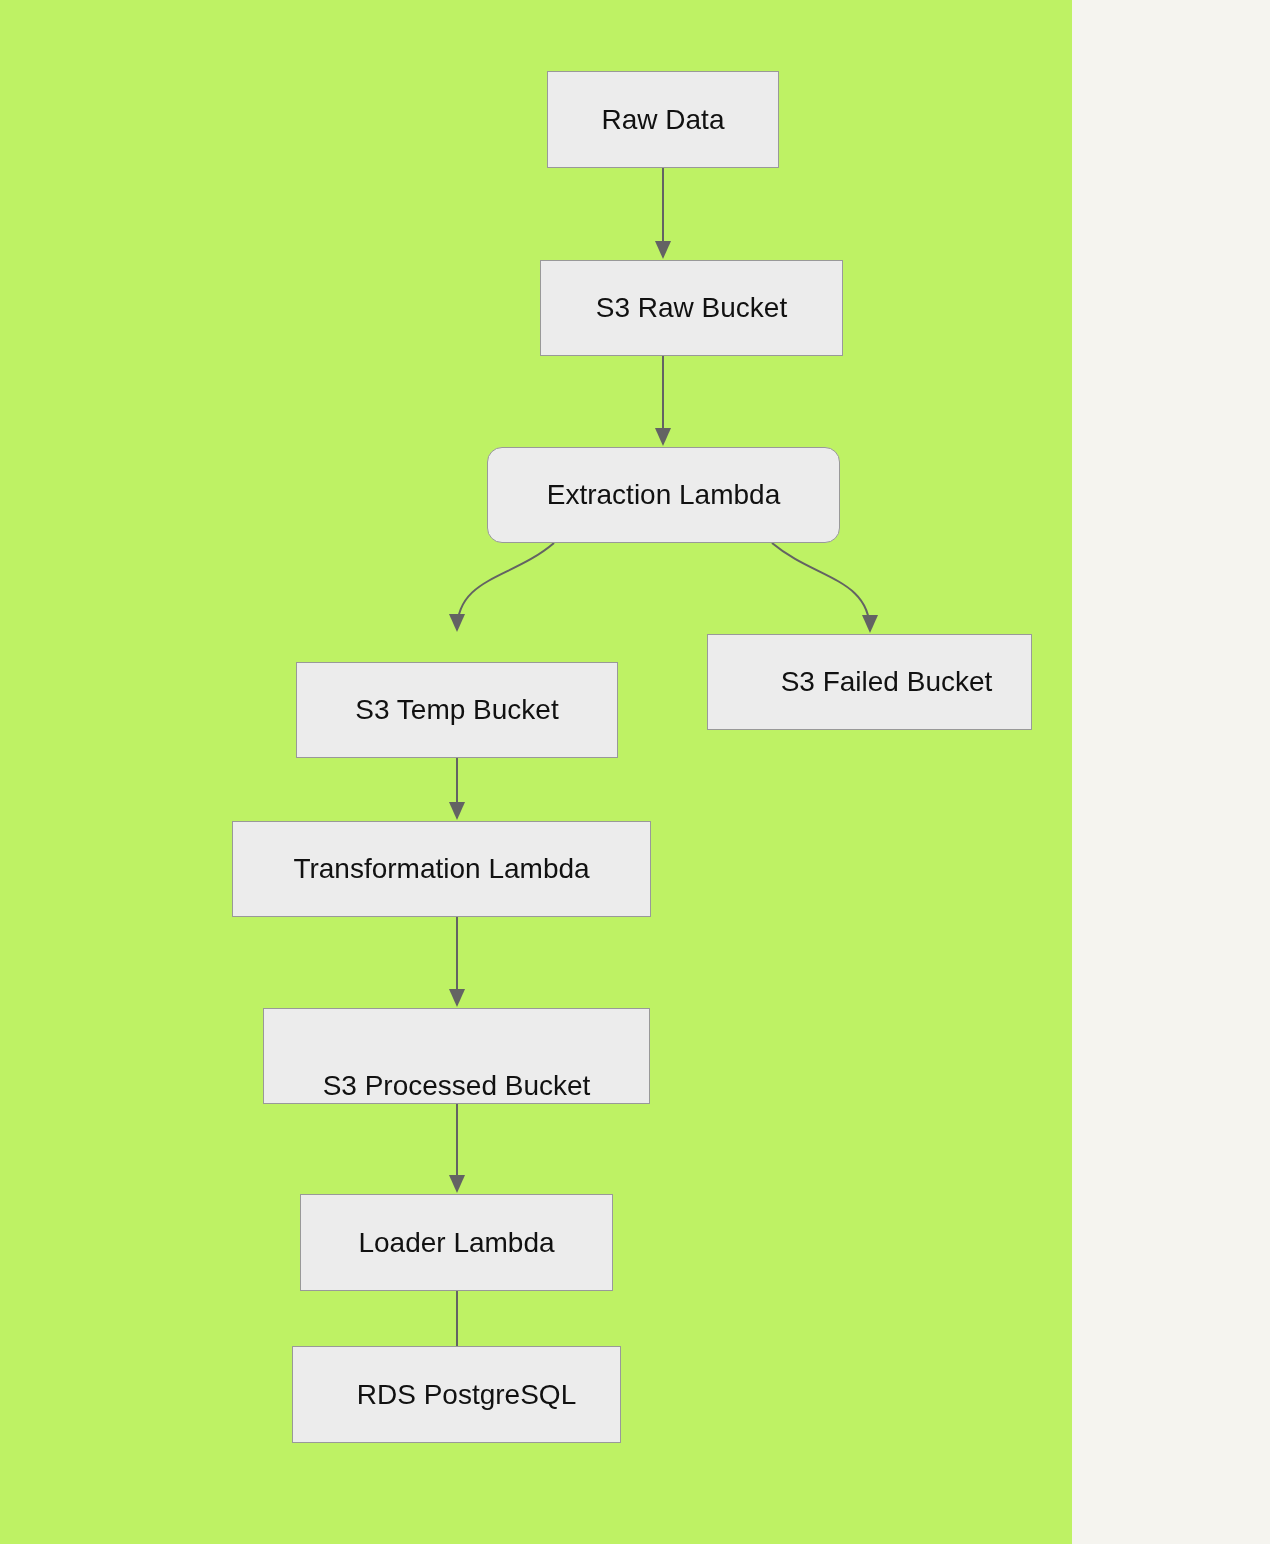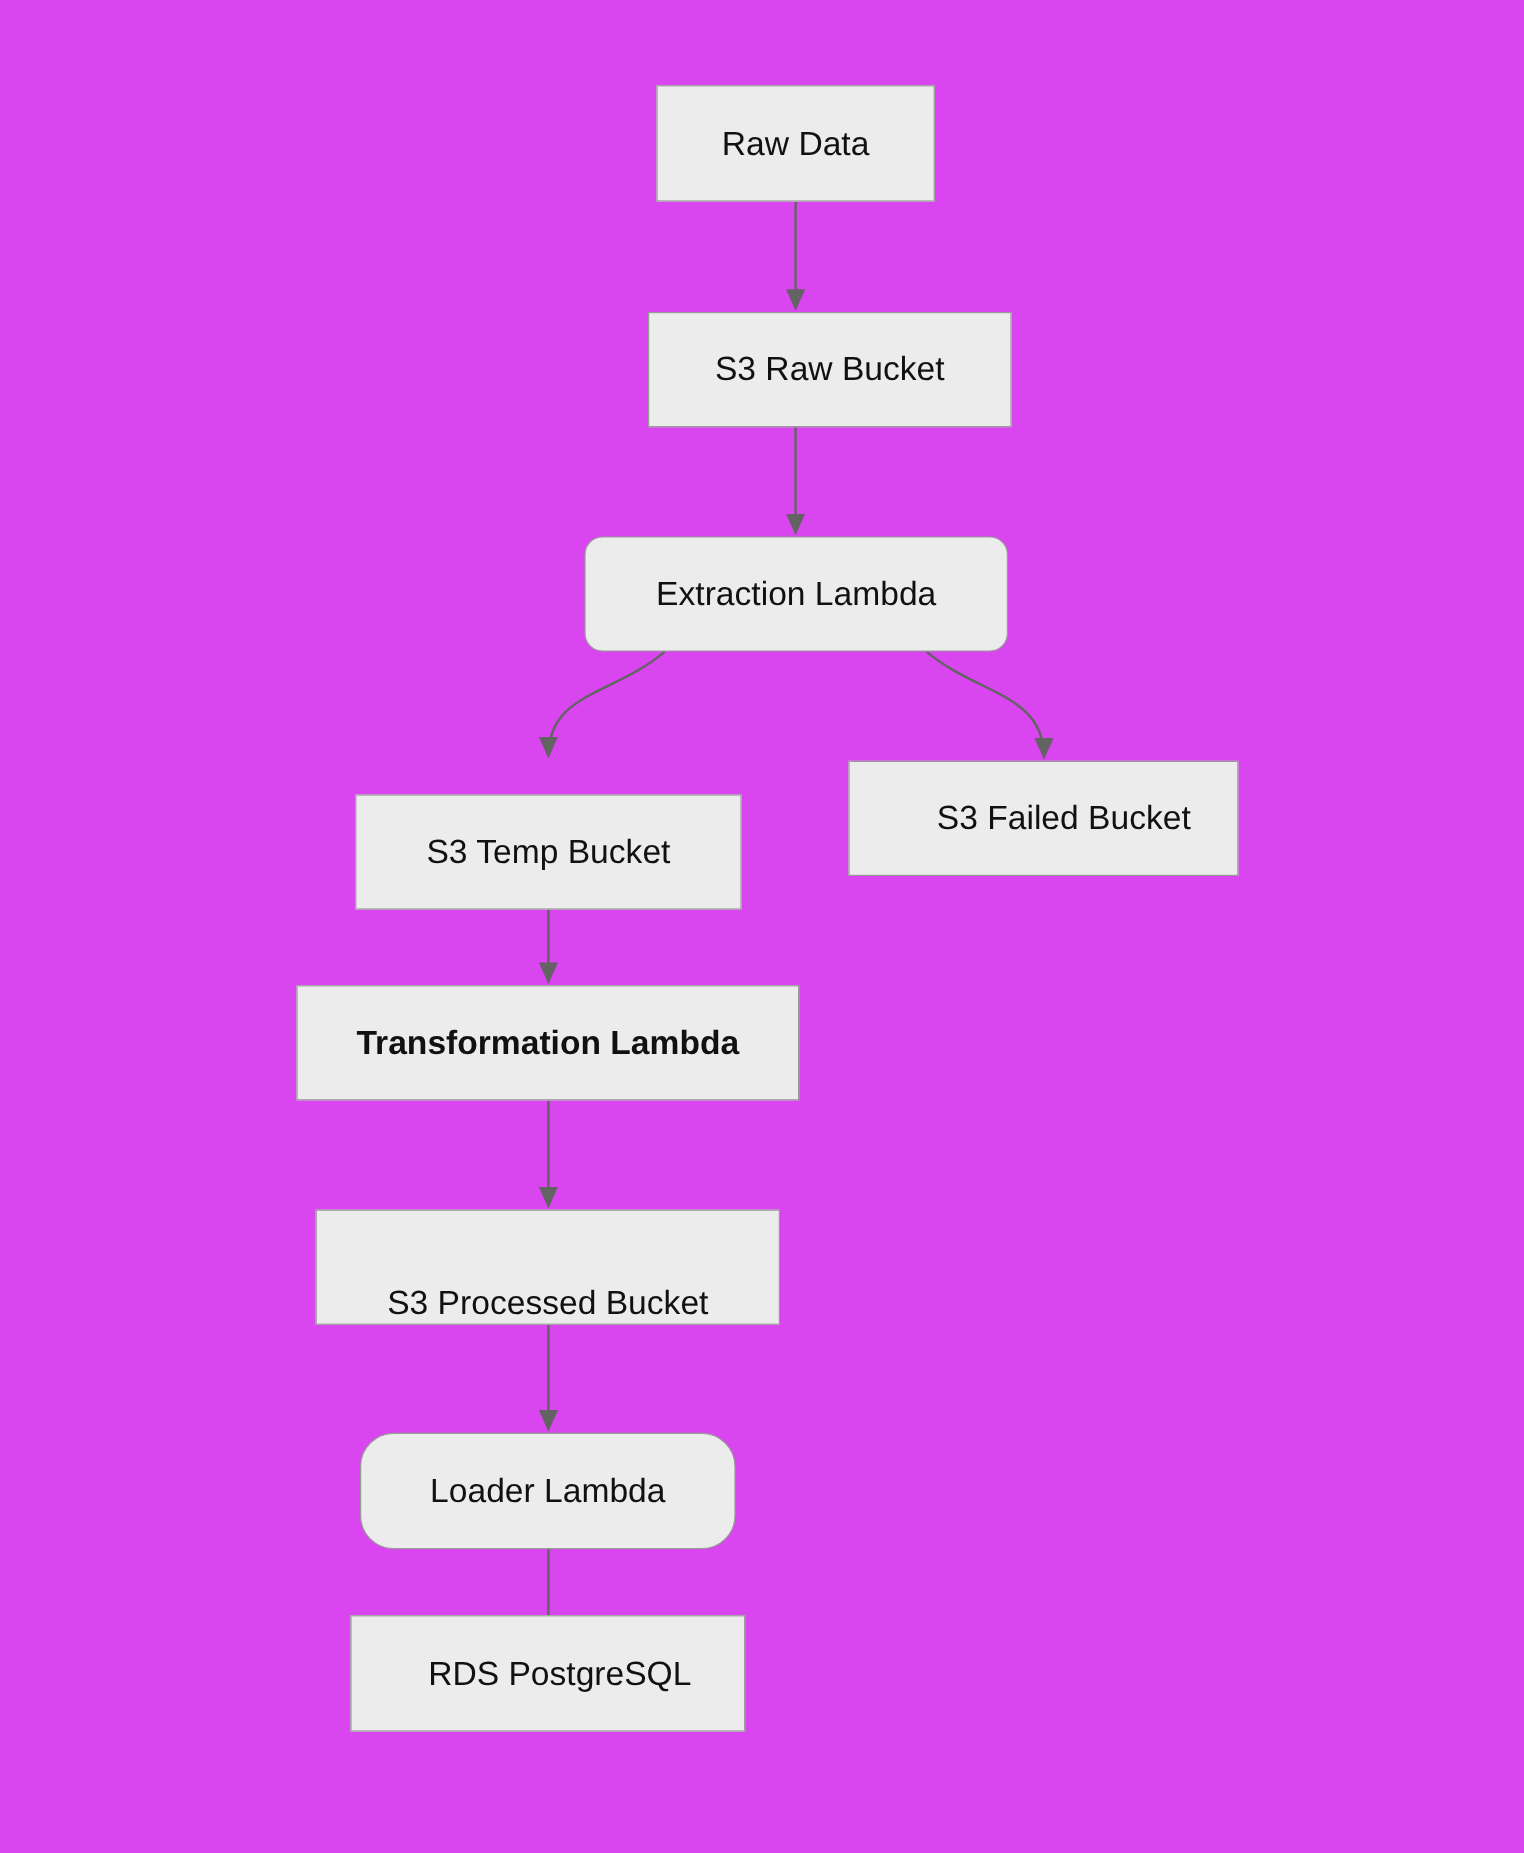--- a/index.html
+++ b/index.html
@@ -3,23 +3,23 @@
 <meta charset="utf-8">
 <style>
   html, body {
     margin: 0;
     padding: 0;
     background: #f5f4ef;
     font-family: "Liberation Sans", "DejaVu Sans", sans-serif;
   }
   .canvas {
     position: relative;
-    width: 1270px;
+    width: 1072px;
     height: 1544px;
-    background: #d946ef;
+    background: #bef264;
     overflow: hidden;
   }
   .edges-layer {
     position: absolute;
     left: 0;
     top: 0;
     width: 1270px;
     height: 1544px;
     pointer-events: none;
   }
@@ -41,23 +41,23 @@
     justify-content: center;
     text-align: center;
     white-space: nowrap;
   }
   
   #n-raw-data            { left: 547px; top: 71px;   width: 232px; height: 97px; }
   #n-s3-raw-bucket       { left: 512px; top: 260px;  width: 303px; height: 96px; margin-left: 28px; }
   #n-extraction-lambda   { left: 487px; top: 447px;  width: 353px; height: 96px; border-radius: 15px; }
   #n-s3-temp-bucket      { left: 296px; top: 662px;  width: 322px; height: 96px; }
   #n-s3-failed-bucket    { left: 707px; top: 634px;  width: 325px; height: 96px; padding-left: 34px; }
-  #n-transformation-lambda { left: 247px; top: 821px; width: 419px; height: 96px; font-weight: bold; }
+  #n-transformation-lambda { left: 232px; top: 821px; width: 419px; height: 96px; }
   #n-s3-processed-bucket { left: 263px; top: 1008px; width: 387px; height: 96px; align-items: flex-end; }
-  #n-loader-lambda       { left: 300px; top: 1194px; width: 313px; height: 97px; border-radius: 28px; }
+  #n-loader-lambda       { left: 300px; top: 1194px; width: 313px; height: 97px; }
   #n-rds-postgresql      { left: 292px; top: 1346px; width: 329px; height: 97px; padding-left: 20px; }
 </style>
 </head>
 <body>
 
 <div class="canvas">
 
   <svg class="edges-layer" width="1270" height="1544" viewBox="0 0 1270 1544" xmlns="http://www.w3.org/2000/svg">
     <defs>
       <marker id="arrowhead" markerUnits="userSpaceOnUse" markerWidth="18" markerHeight="16" viewBox="0 0 18 16" refX="16" refY="8" orient="auto">

